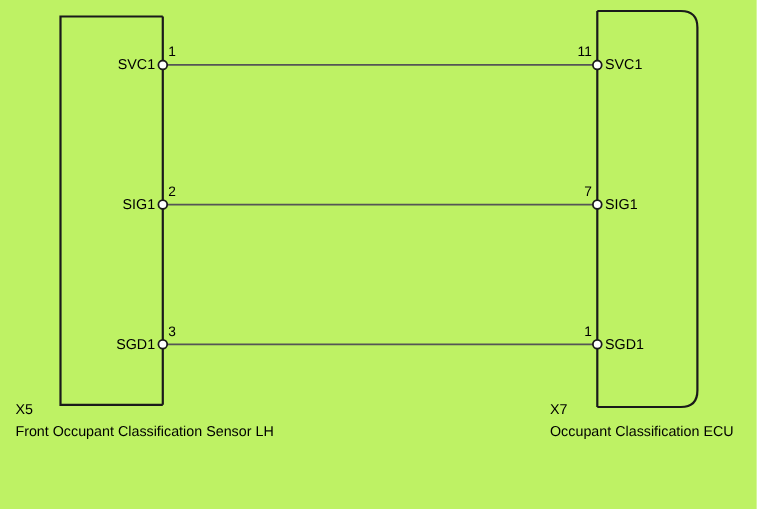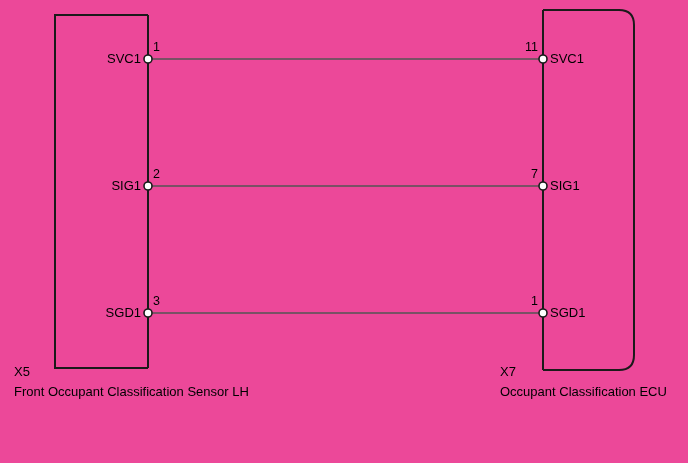--- a/index.html
+++ b/index.html
@@ -7,21 +7,21 @@
     padding: 0;
     background: #ffffff;
   }
   body {
     font-family: "Liberation Sans", sans-serif;
   }
   #diagram-root {
     position: relative;
     width: 688px;
     height: 463px;
-    background: #ec4899;
+    background: #bef264;
     overflow: hidden;
     text-decoration: underline;
   }
   #wiring-svg {
     position: absolute;
     left: 0;
     top: 0;
     width: 688px;
     height: 463px;
   }

